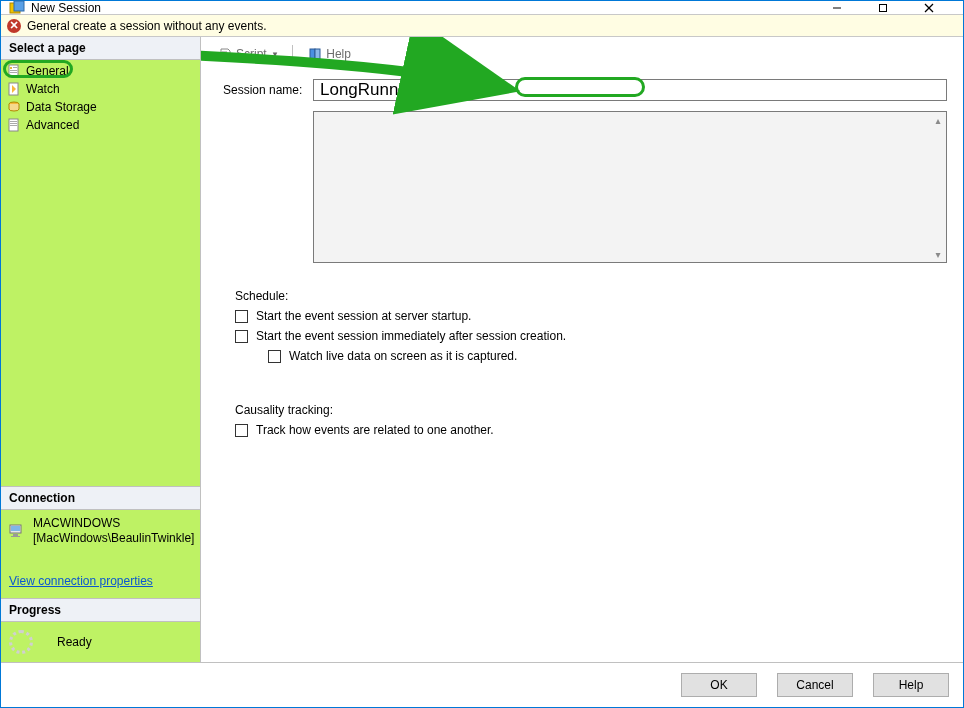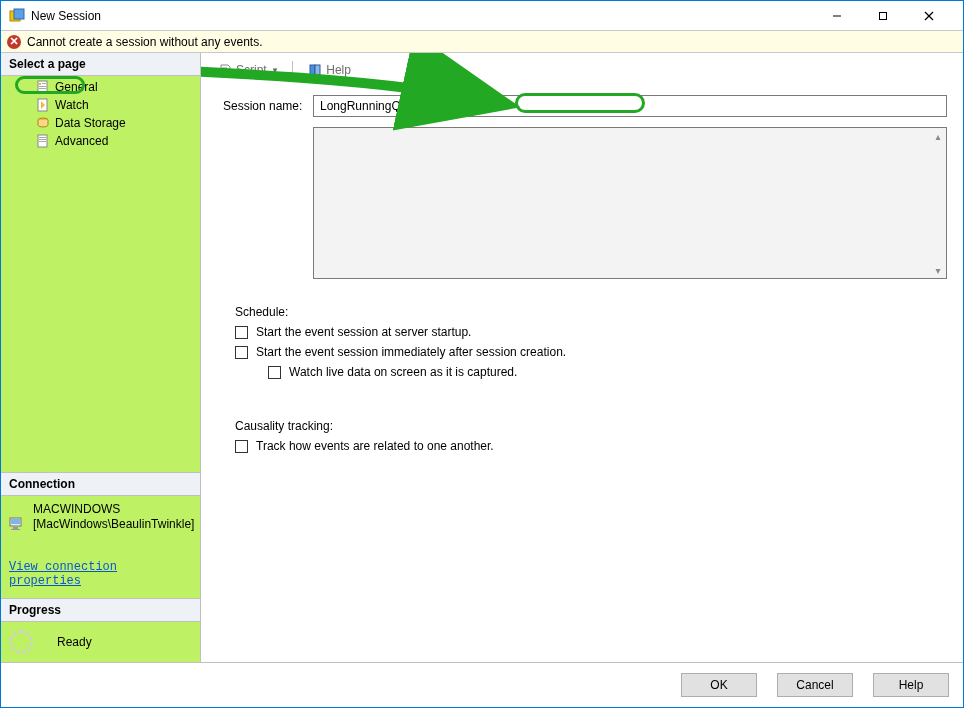--- a/index.html
+++ b/index.html
@@ -1,52 +1,52 @@
 <!DOCTYPE html>
 <html><head>
 <meta charset="utf-8">
 <style>
   * { box-sizing: border-box; }
   html, body { margin: 0; padding: 0; font-family: "Segoe UI", Tahoma, sans-serif; font-size: 12px; color: #000; }
   .window { width: 964px; height: 708px; border: 1px solid #0078d7; background: #fff; display: flex; flex-direction: column; }
-  .titlebar { height: 30px; background: #fff; border-bottom: 1px solid #c8c8c8; display: flex; align-items: center; padding: 0 11px 0 8px; }
+  .titlebar { height: 14px; background: #fff; border-bottom: 1px solid #c8c8c8; display: flex; align-items: center; padding: 0 11px 0 8px; }
   .title-icon { width: 16px; height: 16px; margin-right: 6px; }
   .titlebar .title { flex: 1; font-size: 12px; color: #000; }
   .win-btns { display: flex; }
   .win-btn { width: 46px; height: 28px; display: flex; align-items: center; justify-content: center; color: #000; }
 
   .msg-bar { height: 22px; background: #fffde3; border-bottom: 1px solid #c8c8c8; display: flex; align-items: center; padding: 0 6px; font-size: 12px; }
   .msg-bar .err-icon { width: 14px; height: 14px; border-radius: 50%; background: #c0392b; color: #fff; font-weight: bold; display: flex; align-items: center; justify-content: center; margin-right: 6px; font-size: 11px; }
 
   .body { flex: 1; display: flex; overflow: hidden; background: #fff; }
   .nav { width: 200px; border-right: 1px solid #c0c0c0; display: flex; flex-direction: column; background: #bef264; }
   .nav-sec-title { font-weight: bold; padding: 4px 8px; background: #eef1f6; border-bottom: 1px solid #c0c0c0; }
-  .nav-items { flex: 1; padding: 2px 0 2px 17px; position: relative; margin-left: 12px; }
+  .nav-items { flex: 1; padding: 2px 0 2px 0; position: relative; }
   .nav-item { display: flex; align-items: center; gap: 5px; padding: 2px 6px; cursor: default; }
   .nav-icon { width: 14px; height: 14px; flex: 0 0 14px; }
 
   .nav .conn-sec { border-top: 1px solid #c0c0c0; }
-  .conn-body { padding: 6px 8px 12px 8px; display: flex; gap: 6px; align-items: flex-end; }
+  .conn-body { padding: 6px 8px 12px 8px; display: flex; gap: 6px; align-items: center; }
   .server-icon { width: 18px; height: 16px; flex: 0 0 18px; }
   .conn-text { font-size: 12px; line-height: 1.25; }
-  .conn-link { display: inline-block; margin: 16px 8px 10px 8px; color: #0b57d0; text-decoration: underline; cursor: pointer; font-family: Liberation Mono, monospace; }
+  .conn-link { display: inline-block; margin: 16px 8px 10px 8px; color: #0b57d0; text-decoration: underline; cursor: pointer; }
 
   .progress-body { padding: 8px; display: flex; align-items: center; gap: 24px; }
   .spinner { width: 24px; height: 24px; border-radius: 50%; border: 3px dotted #d0d0d0; }
 
   .main { flex: 1; display: flex; flex-direction: column; padding: 4px 10px 0 10px; overflow: hidden; position: relative; }
   .toolbar { height: 26px; display: flex; align-items: center; gap: 4px; border-bottom: 0; }
   .tb-btn { display: flex; align-items: center; gap: 4px; padding: 2px 6px; border: 1px solid transparent; color: #6d6d6d; cursor: default; }
   .tb-sep { width: 1px; height: 18px; background: #c0c0c0; margin: 0 4px; }
   .tb-icon { width: 14px; height: 14px; display: inline-block; }
 
   .form { padding: 12px 6px 0 12px; }
   .row { display: flex; align-items: center; margin-bottom: 10px; }
   .row > label { width: 90px; flex: 0 0 90px; }
-  .text-input { flex: 1; height: 22px; border: 1px solid #7a7a7a; padding: 0 6px; font-size: 12px; font-family: inherit; outline: none; background: #fff; }
+  .text-input { flex: 1; height: 22px; border: 1px solid #7a7a7a; padding: 0 6px; font-size: 17px; font-family: inherit; outline: none; background: #fff; }
   .select { flex: 1; display: flex; background: #f0f0f0; border: 1px solid #7a7a7a; height: 22px; align-items: stretch; }
   .select .sel-text { flex: 1; padding: 2px 6px; display: flex; align-items: center; }
   .select .sel-btn { width: 18px; border-left: 1px solid #7a7a7a; display: flex; align-items: center; justify-content: center; background: #eaeaea; }
   .desc-box { margin-left: 90px; height: 152px; border: 1px solid #7a7a7a; background: #f3f3f3; position: relative; }
   .desc-box .sb { position: absolute; right: 0; top: 0; bottom: 0; width: 16px; display: flex; flex-direction: column; justify-content: space-between; background: #f3f3f3; }
   .desc-box .sb .arrow { height: 16px; display: flex; align-items: center; justify-content: center; color: #8a8a8a; font-size: 10px; }
 
   .section-label { margin: 26px 0 6px 12px; }
   .chk-row { display: flex; align-items: center; gap: 8px; margin: 2px 0 6px 12px; }
   .chk-row.indent { margin-left: 45px; }
@@ -87,21 +87,21 @@
           <svg width="10" height="10" viewBox="0 0 10 10">
             <line x1="1" y1="1" x2="9" y2="9" stroke="#000" stroke-width="1.2"></line>
             <line x1="9" y1="1" x2="1" y2="9" stroke="#000" stroke-width="1.2"></line>
           </svg>
         </div>
     </div>
   </div>
 
   <div class="msg-bar">
     <span class="err-icon">✕</span>
-    <span>Cannot create a session without any events.</span>
+    <span>General create a session without any events.</span>
   </div>
 
   <div class="body">
 
     <div class="nav">
       <div class="nav-sec-title">Select a page</div>
       <div class="nav-items">
         <div class="circle-general"></div>
         <div class="nav-item">
           <span class="nav-icon"><svg viewBox="0 0 14 14">

